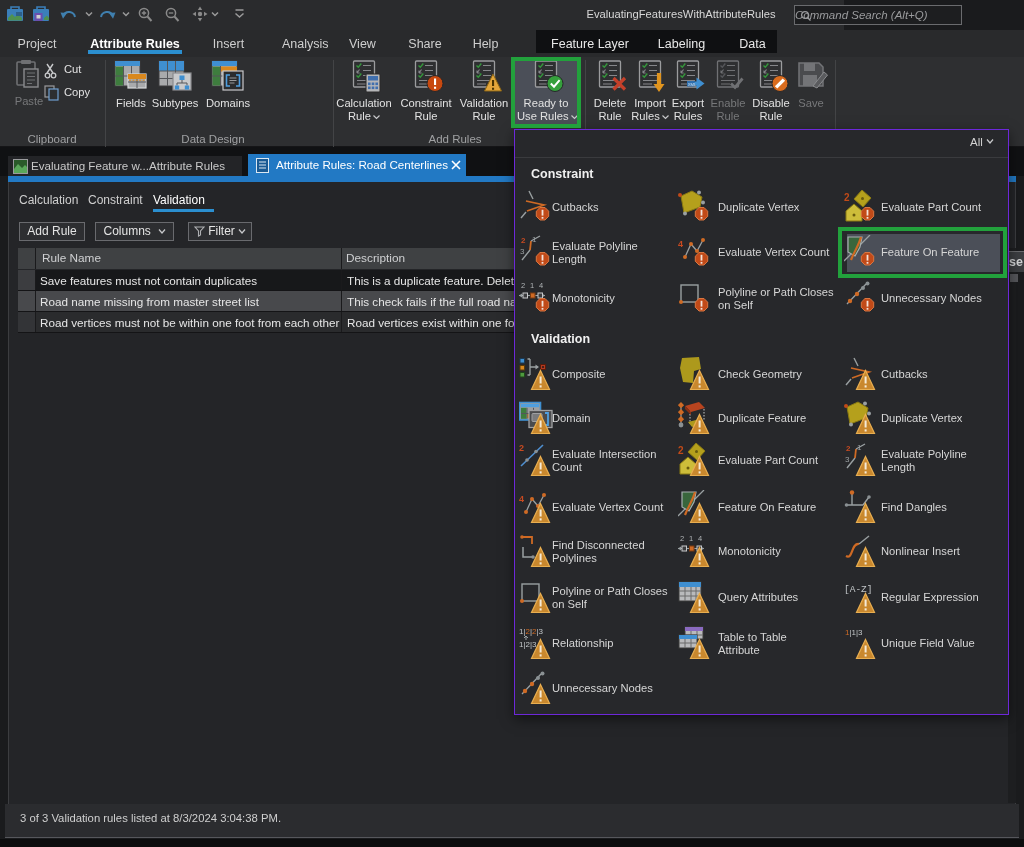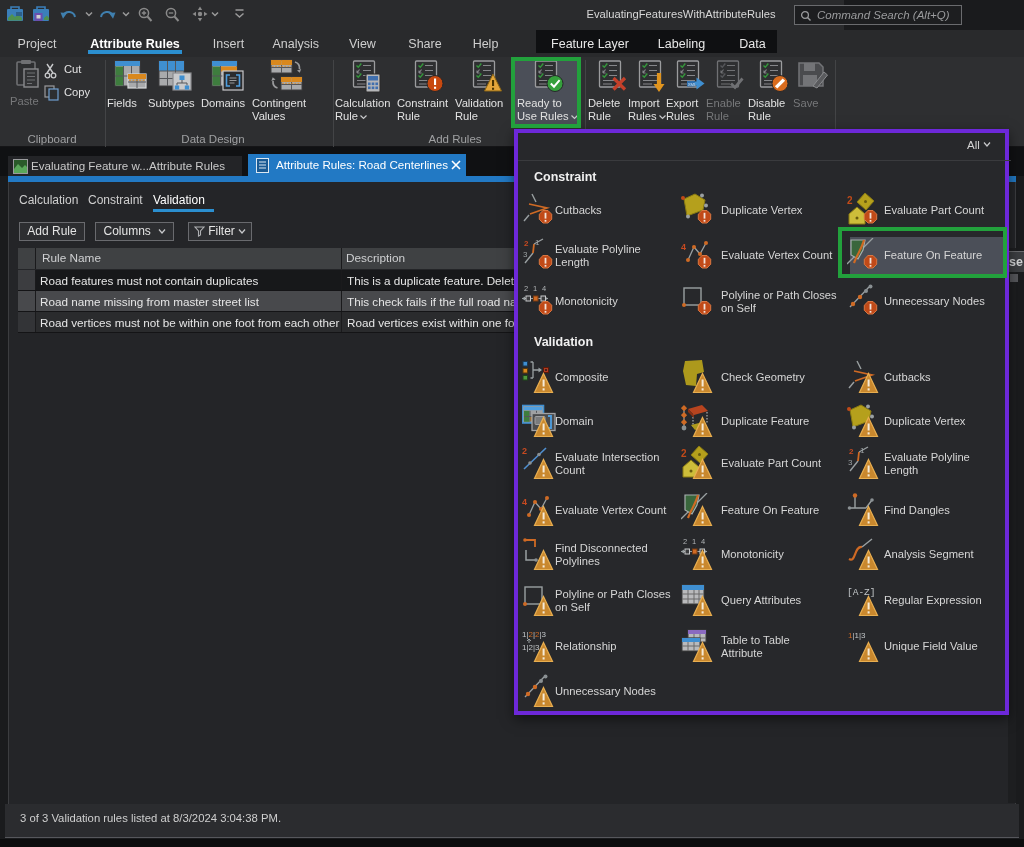--- a/index.html
+++ b/index.html
@@ -7,38 +7,38 @@
 .abs{position:absolute}
 #stage{position:relative;width:1024px;height:847px;background:#1a1b1d;color:#d6d6d6}
 .titlebar{left:0;top:0;width:844px;height:30px;background:#2a2b2d}
 .tabrow{left:0;top:30px;width:1024px;height:27px;background:#292a2c}
 .ribbon{left:0;top:57px;width:1024px;height:90px;background:#2e2f31;border-bottom:1px solid #151517}
 .rtab{position:absolute;top:7px;font-size:12.5px;color:#cfcfcf;white-space:nowrap}
 .rtab.active{color:#fff;font-weight:bold}
 .ctxbox{position:absolute;left:536px;top:0px;width:241px;height:23px;background:#0f1012}
 .gsep{position:absolute;top:3px;width:1px;height:120px;background:#434446}
 .glabel{position:absolute;top:76px;font-size:11.5px;color:#9fa0a2;text-align:center;white-space:nowrap}
-.rbtn{position:absolute;top:0;text-align:left;font-size:11.2px;color:#e2e2e2;line-height:13px}
+.rbtn{position:absolute;top:0;text-align:center;font-size:11.2px;color:#e2e2e2;line-height:13px}
 .rbtn .lbl{margin-top:4px;white-space:nowrap}
 .rbtn.gray{color:#77787a}
 .caret{display:inline-block;width:7px;height:5px;vertical-align:middle;margin-left:2px}
 .doctabs{left:0;top:147px;width:1024px;height:29px;background:#101113}
 .dtab1{position:absolute;left:8px;top:9px;width:234px;height:28px;background:#232427;color:#c9c9c9;font-size:11.6px;line-height:20px;white-space:nowrap}
 .dtab2{position:absolute;left:248px;top:7px;width:218px;height:22px;background:#2279c4;color:#fff;font-size:11.6px;line-height:22px;white-space:nowrap}
 .blueline{left:8px;top:176px;width:1008px;height:6px;background:#2279c4}
 .pane{left:8px;top:182px;width:1008px;height:622px;background:#242528;border-left:1px solid #3c3d40;border-right:1px solid #3c3d40}
 .subtab{position:absolute;top:11px;font-size:12px;color:#cfcfcf;white-space:nowrap}
 .btn{position:absolute;top:40px;height:19px;border:1px solid #696a6e;background:#2d2e31;color:#e4e4e4;font-size:12px;line-height:17px;text-align:center}
 .thead{position:absolute;left:9px;top:66px;width:992px;height:21px;background:#3f4143;color:#cfd0d2;font-size:11.8px;line-height:21px}
 .trow{position:absolute;left:9px;width:992px;height:21px;font-size:11.7px;line-height:21px;color:#e6e6e6;white-space:nowrap;overflow:hidden}
 .selcol{position:absolute;left:0;top:0;width:18px;height:21px;border-right:1px solid #1a1a1c}
 .coldiv{position:absolute;left:323px;top:0;width:1px;height:21px;background:#1a1a1c}
 .statusbar{left:5px;top:804px;width:1014px;height:34px;background:#2b2c2f;border-bottom:1px solid #56575c;color:#cfcfcf;font-size:11.3px}
 .botstrip{left:0;top:839px;width:1024px;height:8px;background:#0c0d0e}
-.dropdown{left:514px;top:129px;width:495px;height:586px;background:#27282b;border:4px solid #6d28d9;box-shadow:0 4px 12px rgba(0,0,0,.5)}
+.dropdown{left:514px;top:129px;width:495px;height:586px;background:#27282b;border:1px solid #6d28d9;box-shadow:0 4px 12px rgba(0,0,0,.5)}
 .ddall{position:absolute;right:14px;top:6px;font-size:11.5px;color:#d2d2d2}
 .dddiv{position:absolute;left:0px;top:27px;width:493px;height:1px;background:#3a3b3e}
 .ddsec{position:absolute;font-size:12.5px;font-weight:bold;color:#f0f0f0}
 .it{position:absolute;font-size:11.2px;color:#d6d6d6;line-height:12.5px;white-space:nowrap}
 .itxt{position:absolute;transform:translateY(-50%)}
 .greenbox{position:absolute;border:4px solid #22a13c;z-index:30}
 .hlbg{position:absolute;left:332px;top:104px;width:153px;height:38px;background:#4b4f58}
 svg{display:block}
 .ic{position:absolute}
 </style></head><body>
@@ -233,29 +233,29 @@
         </g>
 <path d="M206 7.5 l3 3 l3 -3" stroke="#9a9a9a" stroke-width="1.5" fill="none"></path>
 <path d="M229.5 5 h8 M229.5 8.5 l4 3.5 l4 -3.5" stroke="#9a9a9a" stroke-width="1.5" fill="none"></path>
 </svg>
 <div class="abs" style="left:511px;top:8px;width:340px;text-align:center;font-size:11.2px;color:#d8d8d8">EvaluatingFeaturesWithAttributeRules</div>
 <div class="abs" style="left:794px;top:5px;width:168px;height:20px;border:1px solid #6a6b6e;background:#1d1e20;color:#9a9b9d;font-size:11.5px;font-style:italic;line-height:18px">
 <svg class="abs" style="left:5px;top:4px" width="12" height="12" viewBox="0 0 12 12">
           <circle cx="5" cy="5" r="3.4" stroke="#9a9b9d" stroke-width="1.3" fill="none"></circle>
           <path d="M7.5 7.5 l3 3" stroke="#9a9b9d" stroke-width="1.4"></path>
         </svg>
-<span style="margin-left:22px">Command Search (Alt+Q)</span></div>
+<span style="">Command Search (Alt+Q)</span></div>
 </div>
 
 <div class="abs tabrow">
 <div class="ctxbox"></div>
 <div class="rtab" style="left:17px;width:40px;text-align:center">Project</div>
 <div class="rtab active" style="left:88px;width:94px;text-align:center">Attribute Rules</div>
 <div class="rtab" style="left:211px;width:35px;text-align:center">Insert</div>
-<div class="rtab" style="left:259px;width:60px;text-align:right">Analysis</div>
+<div class="rtab" style="left:282px;width:60px;text-align:left">Analysis</div>
 <div class="rtab" style="left:349px;width:34px;text-align:left">View</div>
 <div class="rtab" style="left:406px;width:38px;text-align:center">Share</div>
 <div class="rtab" style="left:469px;width:33px;text-align:center">Help</div>
 <div class="rtab" style="left:548px;width:84px;text-align:center;color:#e8e8e8">Feature Layer</div>
 <div class="rtab" style="left:650px;width:63px;text-align:center;color:#e8e8e8">Labeling</div>
 <div class="rtab" style="left:730px;width:45px;text-align:center;color:#e8e8e8">Data</div>
 <div class="abs" style="left:88px;top:20px;width:94px;height:4px;background:#2b8fd0"></div>
 </div>
 <div class="abs ribbon">
 <div class="gsep" style="left:105px"></div>
@@ -318,39 +318,20 @@
           <rect x="2" y="4" width="25" height="25" fill="#a9aaac" stroke="#3c3d3f"></rect>
           <rect x="2" y="4" width="25" height="5" fill="#3f8fd1"></rect>
           <rect x="2.5" y="9.5" width="8" height="19" fill="#3e7d3e"></rect>
           <rect x="10.5" y="9.5" width="16.5" height="5" fill="#d9881e"></rect>
           <path d="M10.5 9 v20 M18.5 14 v15 M2 19 h25" stroke="#55565a" stroke-width="1"></path>
           <rect x="13" y="14" width="20" height="19" fill="#2b2c2e" stroke="#c8c9cb" stroke-width="1.2"></rect>
           <path d="M20 18 h-3.5 v11 h3.5 M26 18 h3.5 v11 h-3.5" stroke="#4f9fe0" stroke-width="1.6" fill="none"></path>
           <path d="M19.5 21 h7 M19.5 23.5 h7 M19.5 26 h5" stroke="#9a9b9d" stroke-width="1"></path>
         </svg>
         <div class="lbl">Domains</div>
-      </div>
-<div class="rbtn" style="left:252px;width:68px">
-        <svg style="margin:0 auto" width="44" height="36" viewBox="0 0 44 36">
-          <rect x="7" y="3" width="21" height="13" fill="#a9aaac" stroke="#3c3d3f"></rect>
-          <rect x="7" y="3" width="10.5" height="5" fill="#d9881e"></rect>
-          <rect x="17.5" y="3" width="10.5" height="5" fill="#d9881e"></rect>
-          <path d="M7 10.5 h21 M17.5 8 v8" stroke="#55565a"></path>
-          <path d="M8 9.3 h19" stroke="#d9881e" stroke-width="0.9" stroke-dasharray="1.8 1.3"></path>
-          <path d="M31 5 q5 1.5 4.5 7" stroke="#9a9b9d" stroke-width="1.7" fill="none"></path>
-          <path d="M33 13.5 l2.8 2.2 l1.4 -3.8 z" fill="#9a9b9d"></path>
-          <rect x="17" y="20" width="21" height="13" fill="#a9aaac" stroke="#3c3d3f"></rect>
-          <rect x="17" y="20" width="10.5" height="5" fill="#d9881e"></rect>
-          <rect x="27.5" y="20" width="10.5" height="5" fill="#d9881e"></rect>
-          <path d="M17 27.5 h21 M27.5 25 v8" stroke="#55565a"></path>
-          <path d="M18 26.3 h19" stroke="#d9881e" stroke-width="0.9" stroke-dasharray="1.8 1.3"></path>
-          <path d="M13.5 31 q-5 -1.5 -4.5 -7" stroke="#9a9b9d" stroke-width="1.7" fill="none"></path>
-          <path d="M11.5 22.5 l-2.8 -2.2 l-1.4 3.8 z" fill="#9a9b9d"></path>
-        </svg>
-        <div class="lbl">Contingent<br>Values</div>
       </div>
 <div class="rbtn" style="left:335px;width:58px">
         <svg style="margin:3px auto 0" width="36" height="33" viewBox="0 0 36 33">
           <rect x="7.5" y="1" width="21" height="26" rx="1" fill="#2e2f31" stroke="#9b9c9e" stroke-width="1.3"></rect>
           <path d="M10.5 5.5 l1.8 1.8 l3 -3.8" stroke="#35963c" stroke-width="1.4" fill="none"></path>
           <path d="M17 5.5 h8 M17 10.5 h8 M17 15.5 h8 M11 20.5 h14 M11 24 h9" stroke="#85868a" stroke-width="1.2"></path>
           <path d="M13.5 9.5 l-2.5 3.5 M11 13 v-2.6 M11 13 h2.6" stroke="#85868a" stroke-width="1.1" fill="none"></path>
           <path d="M10.5 15.5 l1.8 1.8 l3 -3.8" stroke="#35963c" stroke-width="1.4" fill="none"></path>
           <rect x="20" y="14" width="14" height="18" rx="1" fill="#b5b6b8" stroke="#2a2a2a"></rect>
           <rect x="22" y="16" width="10" height="4.5" fill="#3f6fae"></rect>
@@ -510,21 +491,21 @@
           <path d="M1 0.5 l3 3.5 l3 -3.5" stroke="#c8c9cb" fill="none" stroke-width="1.2"></path>
         </svg></div>
 <div class="thead">
         <div class="selcol" style="background:#3f4143"></div>
 <span class="abs" style="left:24px">Rule Name</span>
         <div class="coldiv"></div>
         <span class="abs" style="left:328px">Description</span>
       </div>
 <div class="trow" style="top:88px;background:#17181a;border-bottom:1px solid #141416">
 <div class="selcol" style="background:#3c3d40"></div>
-<span class="abs" style="left:22px;width:300px;overflow:hidden">Road features must not contain duplicates</span>
+<span class="abs" style="left:22px;width:300px;overflow:hidden">Save features must not contain duplicates</span>
         <div class="coldiv"></div>
 <span class="abs" style="left:329px;width:167px;overflow:hidden;white-space:nowrap">This is a duplicate feature. Delete this feature</span>
       </div>
 <div class="trow" style="top:109px;background:#48494c;border-bottom:1px solid #141416">
 <div class="selcol" style="background:#48494c"></div>
 <span class="abs" style="left:22px;width:300px;overflow:hidden">Road name missing from master street list</span>
         <div class="coldiv"></div>
 <span class="abs" style="left:329px;width:167px;overflow:hidden;white-space:nowrap">This check fails if the full road name is missing</span>
       </div>
 <div class="trow" style="top:130px;background:#2a2b2d;border-bottom:1px solid #141416">
@@ -661,21 +642,21 @@
       <div class="it itxt" style="left:37px;top:421px">Find Disconnected<br>Polylines</div>
 <svg class="ic" style="left:163px;top:404px" width="34" height="34" viewBox="0 0 34 34">
         <use href="#g-mono"></use>
         <use href="#b-tri"></use>
       </svg>
       <div class="it itxt" style="left:203px;top:421px">Monotonicity</div>
 <svg class="ic" style="left:329px;top:404px" width="34" height="34" viewBox="0 0 34 34">
         <use href="#g-nonlin"></use>
         <use href="#b-tri"></use>
       </svg>
-      <div class="it itxt" style="left:366px;top:421px">Analysis Segment</div>
+      <div class="it itxt" style="left:366px;top:421px">Nonlinear Insert</div>
 <svg class="ic" style="left:4px;top:450px" width="34" height="34" viewBox="0 0 34 34">
         <use href="#g-closes"></use>
         <use href="#b-tri"></use>
       </svg>
       <div class="it itxt" style="left:37px;top:467px">Polyline or Path Closes<br>on Self</div>
 <svg class="ic" style="left:163px;top:450px" width="34" height="34" viewBox="0 0 34 34">
         <use href="#g-query"></use>
         <use href="#b-tri"></use>
       </svg>
       <div class="it itxt" style="left:203px;top:467px">Query Attributes</div>

